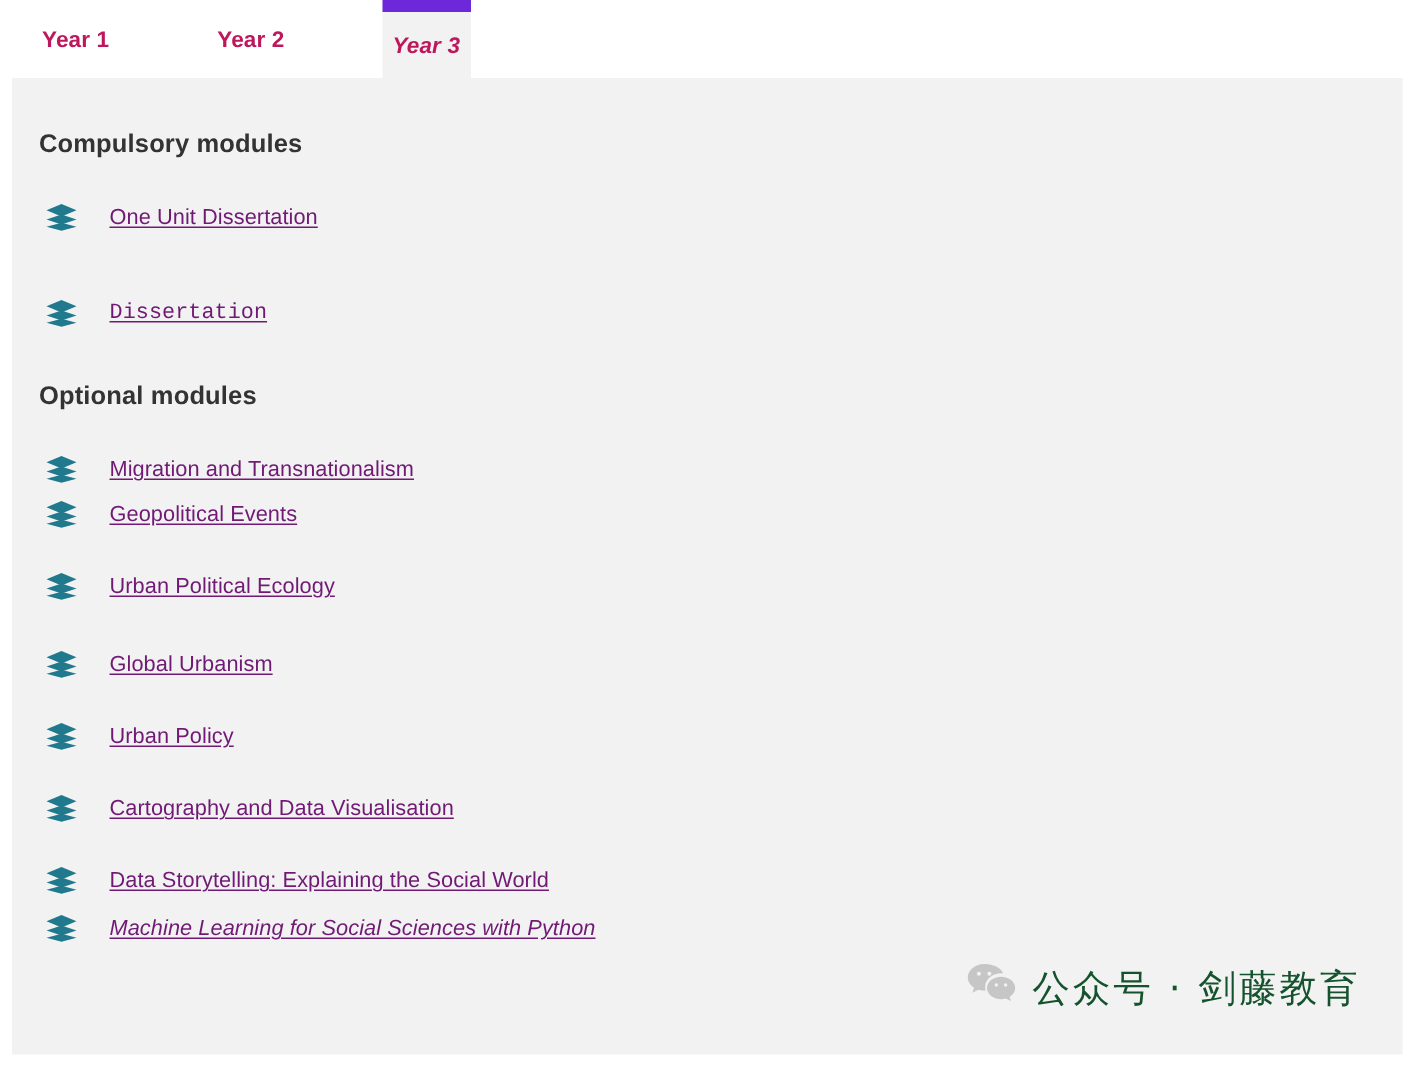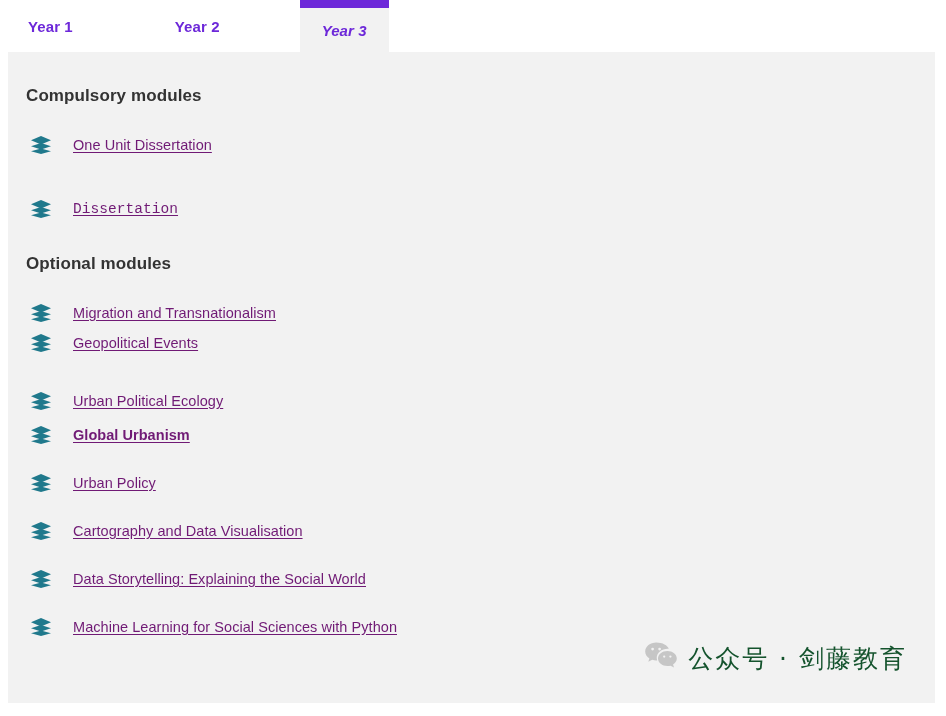--- a/index.html
+++ b/index.html
@@ -34,24 +34,24 @@
     align-items: stretch;
   }
 
   .tab {
     position: relative;
     display: flex;
     align-items: center;
     justify-content: center;
     box-sizing: border-box;
     height: 52px;
-    padding: 0 22px;
+    padding: 0 7px;
     font-size: 15px;
     font-weight: bold;
-    color: #6d28d9;
+    color: #be185d;
     letter-spacing: 0.1px;
     background: transparent;
     cursor: pointer;
     user-select: none;
     white-space: nowrap;
   }
 
   .tab.spacer-left { padding-left: 28px; }
 
   .tab-gap { width: 58px; flex: none; }
@@ -202,32 +202,32 @@
         <span class="layers-icon">
           <svg width="22" height="20" viewBox="0 0 22 20" xmlns="http://www.w3.org/2000/svg">
             <polygon points="11,1 21,5.2 11,9.4 1,5.2" fill="#20798c"></polygon>
             <polygon points="11,8 21,11.3 11,14.6 1,11.3" fill="#20798c"></polygon>
             <polygon points="11,13.5 21,16.2 11,18.9 1,16.2" fill="#20798c"></polygon>
           </svg>
         </span>
         <span class="module-link">Geopolitical Events</span>
       </div>
 
-      <div class="module-row" style="margin-top:28px;">
+      <div class="module-row" style="margin-top:18px;">
         <span class="layers-icon">
           <svg width="22" height="20" viewBox="0 0 22 20" xmlns="http://www.w3.org/2000/svg">
             <polygon points="11,1 21,5.2 11,9.4 1,5.2" fill="#20798c"></polygon>
             <polygon points="11,8 21,11.3 11,14.6 1,11.3" fill="#20798c"></polygon>
             <polygon points="11,13.5 21,16.2 11,18.9 1,16.2" fill="#20798c"></polygon>
           </svg>
         </span>
         <span class="module-link">Urban Political Ecology</span>
       </div>
 
-      <div class="module-row" style="margin-top:4px;font-weight:bold;">
+      <div class="module-row" style="margin-top:22px;">
         <span class="layers-icon">
           <svg width="22" height="20" viewBox="0 0 22 20" xmlns="http://www.w3.org/2000/svg">
             <polygon points="11,1 21,5.2 11,9.4 1,5.2" fill="#20798c"></polygon>
             <polygon points="11,8 21,11.3 11,14.6 1,11.3" fill="#20798c"></polygon>
             <polygon points="11,13.5 21,16.2 11,18.9 1,16.2" fill="#20798c"></polygon>
           </svg>
         </span>
         <span class="module-link">Global Urbanism</span>
       </div>
 
@@ -257,21 +257,21 @@
         <span class="layers-icon">
           <svg width="22" height="20" viewBox="0 0 22 20" xmlns="http://www.w3.org/2000/svg">
             <polygon points="11,1 21,5.2 11,9.4 1,5.2" fill="#20798c"></polygon>
             <polygon points="11,8 21,11.3 11,14.6 1,11.3" fill="#20798c"></polygon>
             <polygon points="11,13.5 21,16.2 11,18.9 1,16.2" fill="#20798c"></polygon>
           </svg>
         </span>
         <span class="module-link">Data Storytelling: Explaining the Social World</span>
       </div>
 
-      <div class="module-row" style="margin-top:18px;">
+      <div class="module-row" style="margin-top:2px;font-style:italic;">
         <span class="layers-icon">
           <svg width="22" height="20" viewBox="0 0 22 20" xmlns="http://www.w3.org/2000/svg">
             <polygon points="11,1 21,5.2 11,9.4 1,5.2" fill="#20798c"></polygon>
             <polygon points="11,8 21,11.3 11,14.6 1,11.3" fill="#20798c"></polygon>
             <polygon points="11,13.5 21,16.2 11,18.9 1,16.2" fill="#20798c"></polygon>
           </svg>
         </span>
         <span class="module-link">Machine Learning for Social Sciences with Python</span>
       </div>
 

